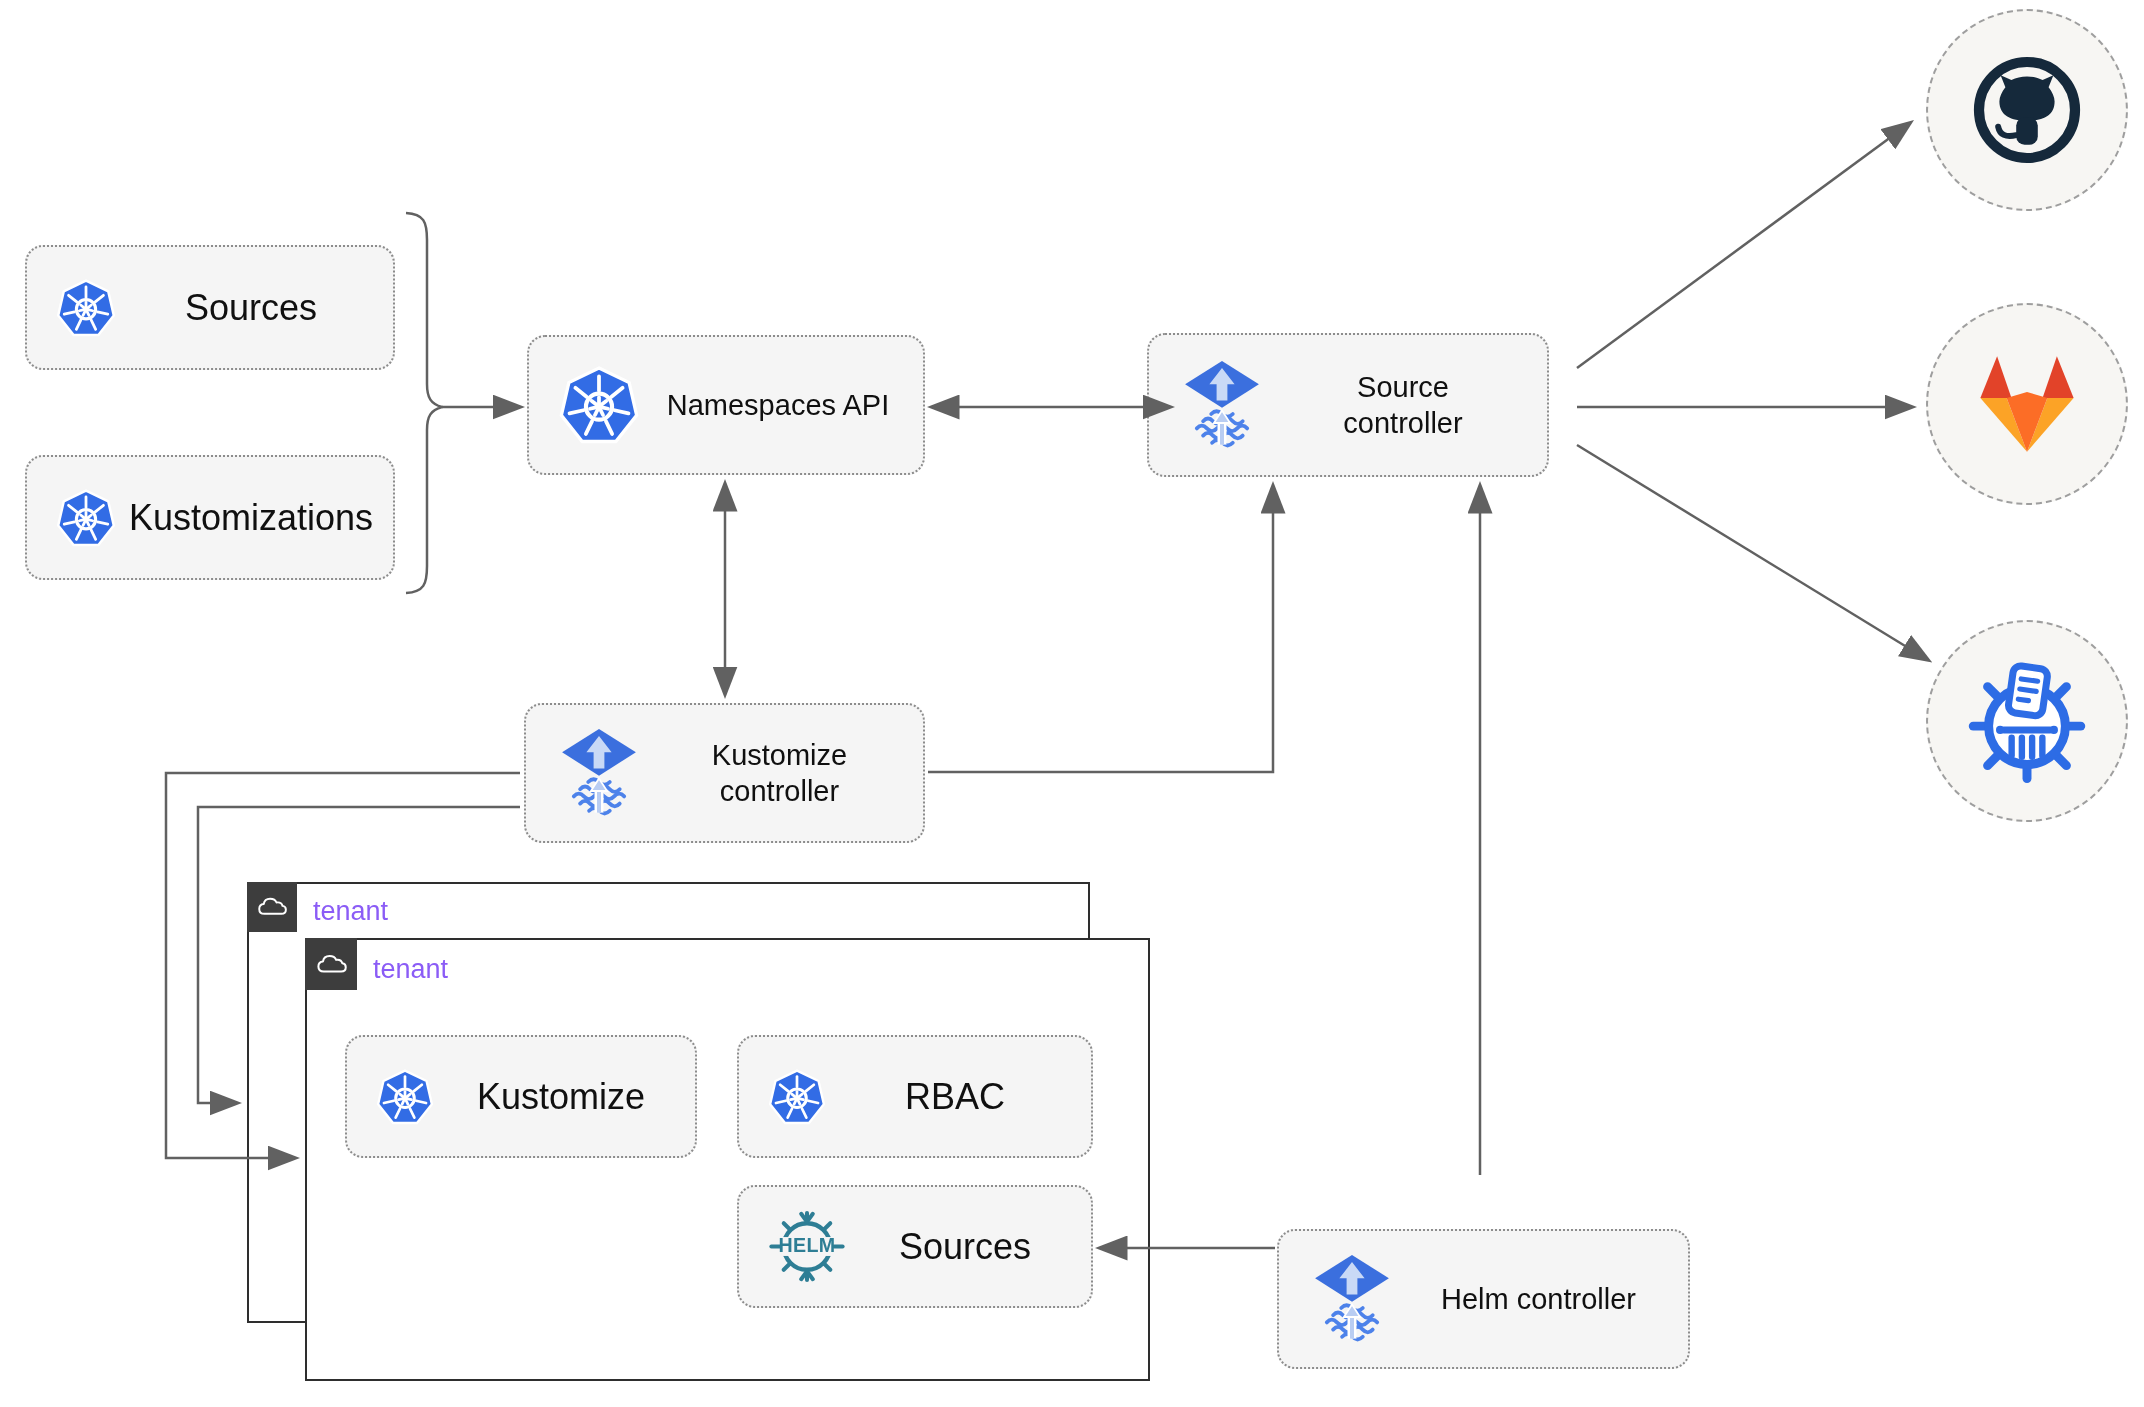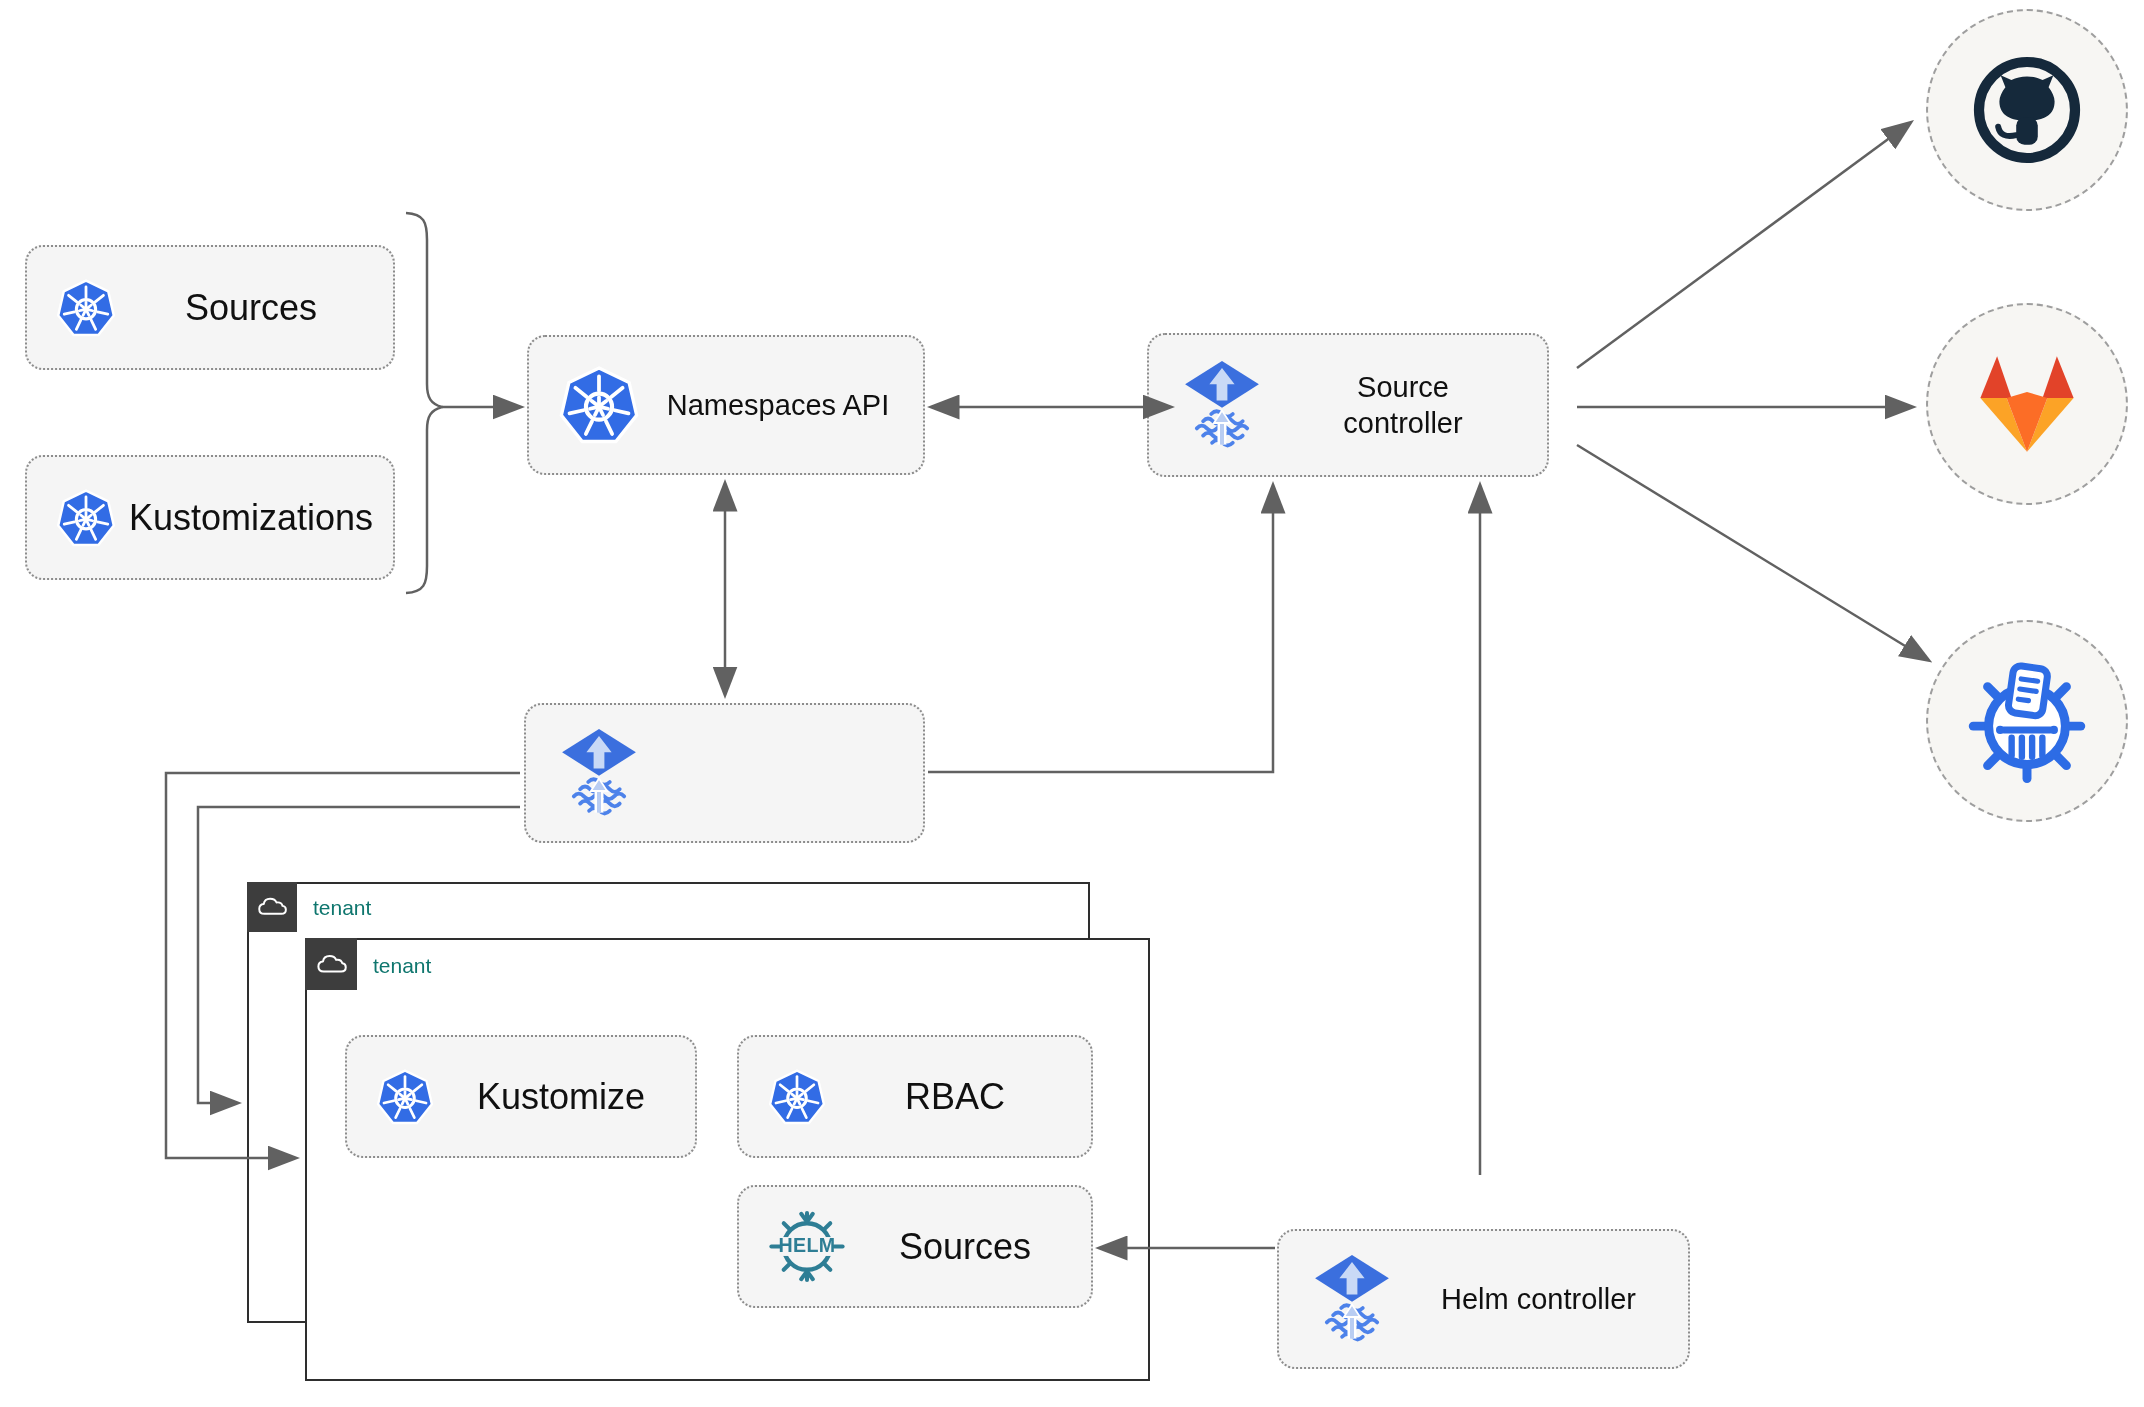--- a/index.html
+++ b/index.html
@@ -14,21 +14,21 @@
   .circle{position:absolute;width:202px;height:202px;border-radius:50%;background:#f7f6f3;
           border:2px dashed #9e9e9e;box-sizing:border-box;display:flex;align-items:center;
           justify-content:center;z-index:3;}
   .tenant{position:absolute;background:#fff;border:2px solid #2e2e2e;box-sizing:border-box;}
   .tenant-outer{left:247px;top:882px;width:843px;height:441px;z-index:1;}
   .tenant-inner{left:305px;top:938px;width:845px;height:443px;z-index:2;}
   .tab{position:absolute;top:-2px;left:-2px;background:#3d3d3d;display:flex;align-items:center;
        justify-content:center;}
   .tab-outer{width:50px;height:50px;}
   .tab-inner{width:52px;height:52px;}
-  .tlabel{position:absolute;font-size:21px;color:#0f766e;}
+  .tlabel{position:absolute;font-size:27px;color:#8b5cf6;}
   #wires{position:absolute;left:0;top:0;width:2144px;height:1407px;z-index:4;pointer-events:none;}
   .wire{stroke:#616161;stroke-width:2.5;fill:none;}
   .helm-text{font-family:"Liberation Sans",sans-serif;font-size:27px;font-weight:bold;
              fill:#2e7e95;text-anchor:middle;letter-spacing:.5px;}
   .hidden-defs{position:absolute;width:0;height:0;overflow:hidden;}
 </style>
 </head>
 <body>
 
 <svg class="hidden-defs" aria-hidden="true">
@@ -204,20 +204,21 @@
       </span>
     <span class="label"><span class="two-line">Source controller</span></span>
   </div>
 
   <div class="node" style="left:524px;top:703px;width:401px;height:140px">
     <span class="iconwrap">
       <svg viewBox="0 0 100 100" width="90" height="90">
           <use href="#sym-flux"></use>
         </svg>
       </span>
+    <span class="label"><span class="two-line">Kustomize controller</span></span>
   </div>
 
   <div class="node" style="left:1277px;top:1229px;width:413px;height:140px">
     <span class="iconwrap">
       <svg viewBox="0 0 100 100" width="90" height="90">
           <use href="#sym-flux"></use>
         </svg>
       </span>
     <span class="label"><span class="two-line">Helm controller</span></span>
   </div>

